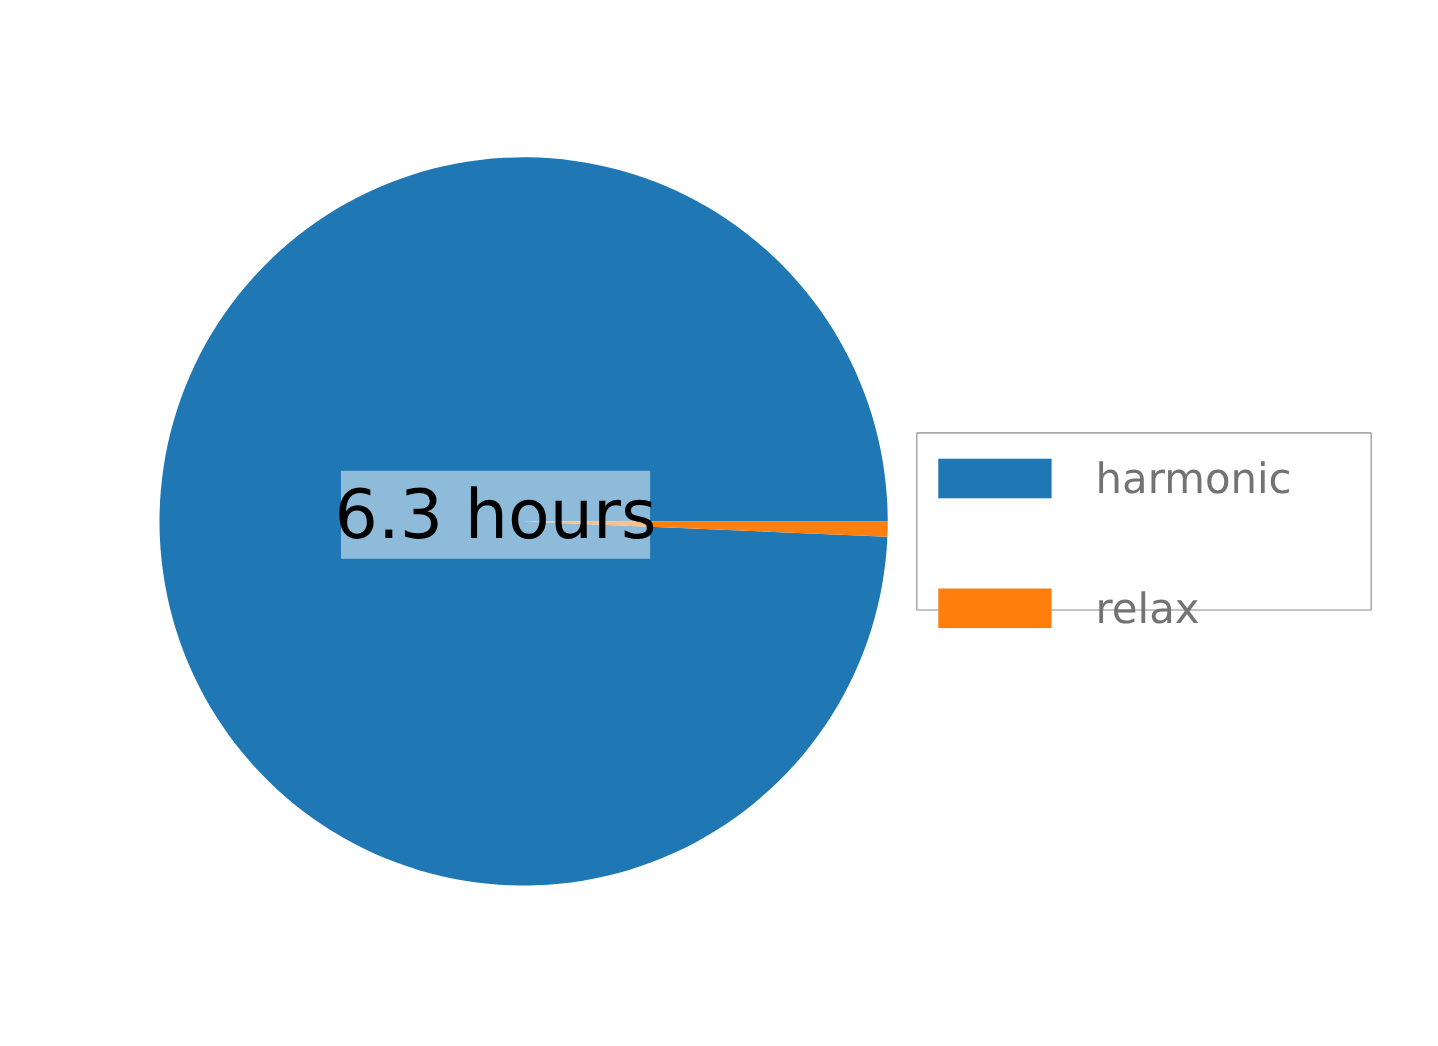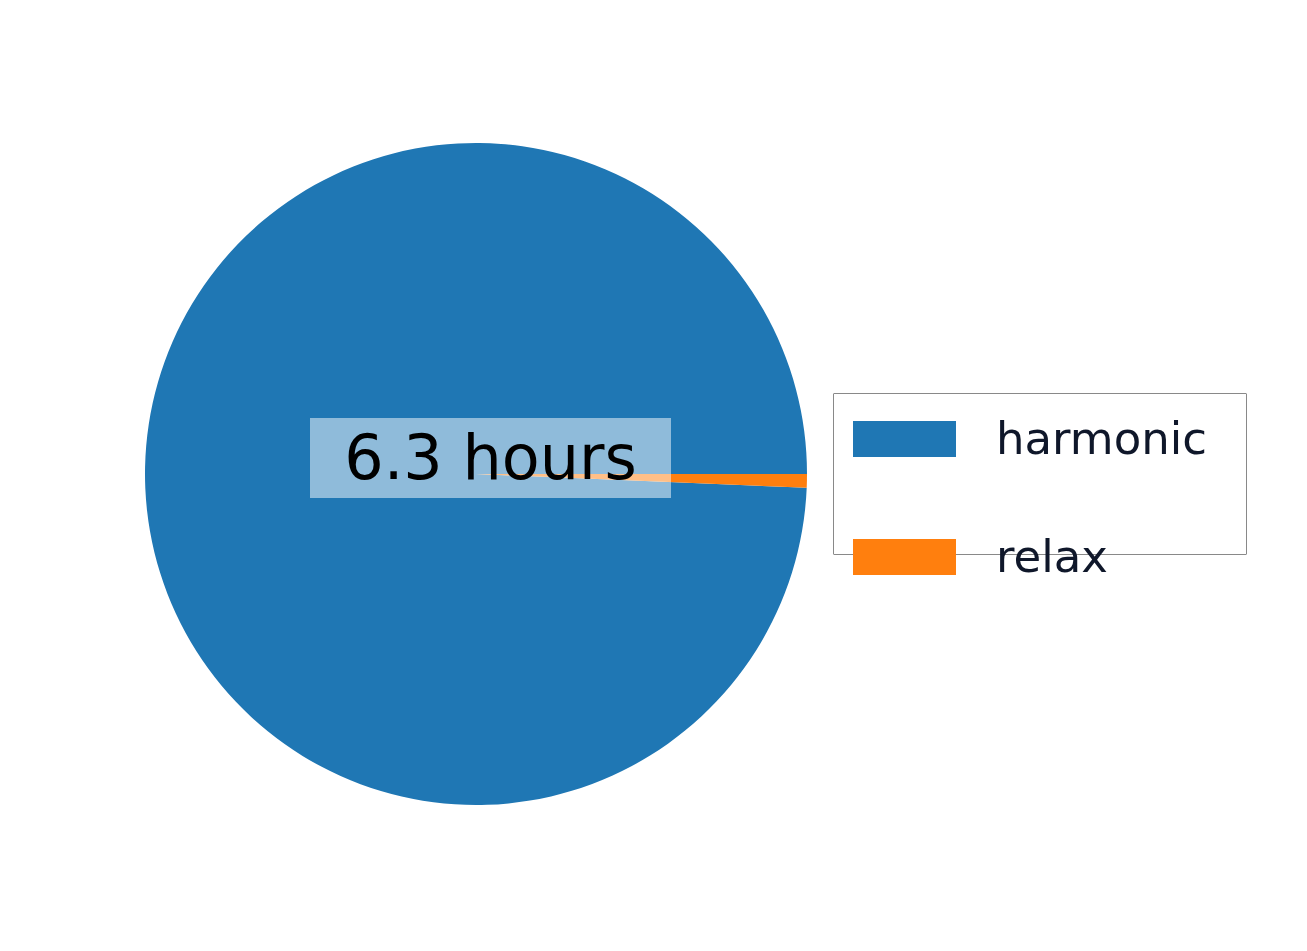--- a/index.html
+++ b/index.html
@@ -49,22 +49,22 @@
     background: rgba(255, 255, 255, 0.5);
     color: #000000;
     font-size: 62px;
     line-height: 1;
     letter-spacing: 0px;
     white-space: nowrap;
     padding: 0;
   }
   #label-harmonic {
     left: 310px;
-    top: 418px;
-    width: 361px;
+    top: 428px;
+    width: 281px;
     height: 80px;
   }
 
   
   #legend {
     position: absolute;
     left: 833px;
     top: 393px;
     width: 414px;
     height: 162px;
@@ -82,23 +82,23 @@
   .legend-entry.e0 { top: 22px; }
   .legend-entry.e1 { top: 94px; margin-top: 46px; }
 
   .legend-swatch {
     width: 103px;
     height: 36px;
     flex: 0 0 auto;
   }
   .legend-text {
     margin-left: 40px;
-    font-size: 45px;
+    font-size: 38px;
     line-height: 1;
-    color: #0f172a;
+    color: #737373;
     white-space: nowrap;
   }
 </style>
 </head>
 <body>
 
 <div id="figure">
 
   <div id="pie-wrap">
     <svg id="pie-svg" width="1307" height="951" viewBox="0 0 1307 951">

